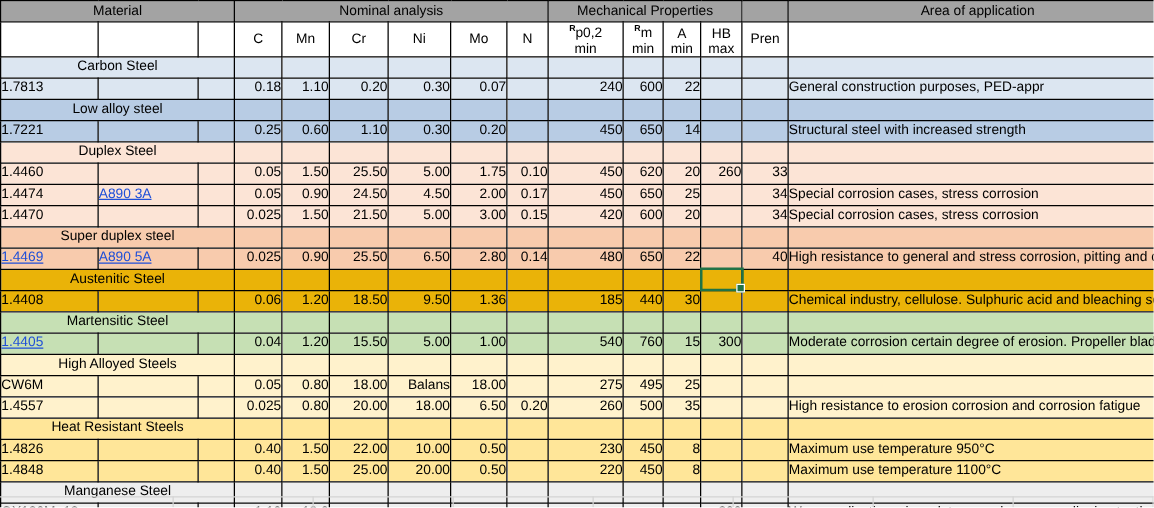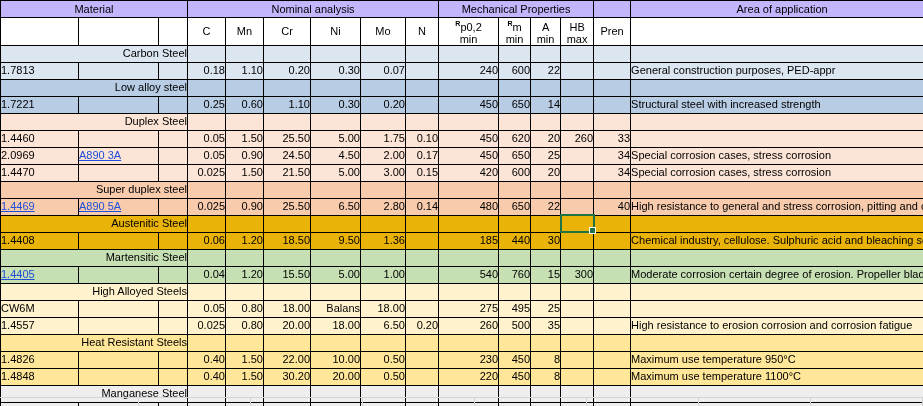--- a/index.html
+++ b/index.html
@@ -14,33 +14,33 @@
     color:#000;overflow:hidden;white-space:nowrap;
   }
 
   
   .tL{border-left:2px solid #000;}
   .tR{border-right:2px solid #000;}
   .tT{border-top:2px solid #000;}
 
   
   .hdrTop{font-weight:bold;font-size:12px;height:20px;line-height:20px;
-          border-top:2px solid #000;border-bottom:2px solid #000;background:#c4b5fd;}
+          border-top:2px solid #000;border-bottom:2px solid #000;background:#a3a3a3;}
   .hdrSub{font-weight:bold;font-size:12px;text-align:center;height:34px;
           vertical-align:bottom;background:#fff;border-bottom:2px solid #000;padding-bottom:1px;}
   .hdrSub.mid{vertical-align:middle;}
   .hdrSub sup{font-size:7px;vertical-align:super;font-weight:bold;}
   .stk{display:block;line-height:12px;}
 
   
   .num{text-align:right;padding-right:3px;}
   .txt{text-align:left;padding-left:2px;}
 
   
-  .grp{font-weight:bold;font-size:12px;text-align:right;padding-right:8px;}
+  .grp{font-weight:bold;font-size:12px;text-align:center;padding-right:8px;}
 
   
   .lnk{color:#1f4fd8;text-decoration:underline;cursor:pointer;margin-top:32px;}
 
   
   .c-carbon      {background:#dce6f1;}
   .c-lowalloy    {background:#b8cce4;}
   .c-duplex      {background:#fce4d6;}
   .c-superduplex {background:#f8cbad;}
   .c-austenitic  {background:#eab308;}
@@ -212,21 +212,21 @@
           <td class="c-duplex num">1.75</td>
           <td class="c-duplex num">0.10</td>
           <td class="c-duplex tL num">450</td>
           <td class="c-duplex num">620</td>
           <td class="c-duplex num">20</td>
           <td class="c-duplex num">260</td>
           <td class="c-duplex tL num">33</td>
           <td class="c-duplex tL tR txt"></td>
         </tr>
         <tr>
-          <td class="c-duplex tL txt">2.0969</td>
+          <td class="c-duplex tL txt">1.4474</td>
           <td class="c-duplex txt"><span class="lnk">A890 3A</span></td>
           <td class="c-duplex txt"></td>
           <td class="c-duplex tL num">0.05</td>
           <td class="c-duplex num">0.90</td>
           <td class="c-duplex num">24.50</td>
           <td class="c-duplex num">4.50</td>
           <td class="c-duplex num">2.00</td>
           <td class="c-duplex num">0.17</td>
           <td class="c-duplex tL num">450</td>
           <td class="c-duplex num">650</td>
@@ -428,21 +428,21 @@
           <td class="c-heatres num"></td>
           <td class="c-heatres tL num"></td>
           <td class="c-heatres tL tR txt">Maximum use temperature 950°C</td>
         </tr>
         <tr>
           <td class="c-heatres tL txt">1.4848</td>
           <td class="c-heatres txt"></td>
           <td class="c-heatres txt"></td>
           <td class="c-heatres tL num">0.40</td>
           <td class="c-heatres num">1.50</td>
-          <td class="c-heatres num">30.20</td>
+          <td class="c-heatres num">25.00</td>
           <td class="c-heatres num">20.00</td>
           <td class="c-heatres num">0.50</td>
           <td class="c-heatres num"></td>
           <td class="c-heatres tL num">220</td>
           <td class="c-heatres num">450</td>
           <td class="c-heatres num">8</td>
           <td class="c-heatres num"></td>
           <td class="c-heatres tL num"></td>
           <td class="c-heatres tL tR txt">Maximum use temperature 1100°C</td>
         </tr>

